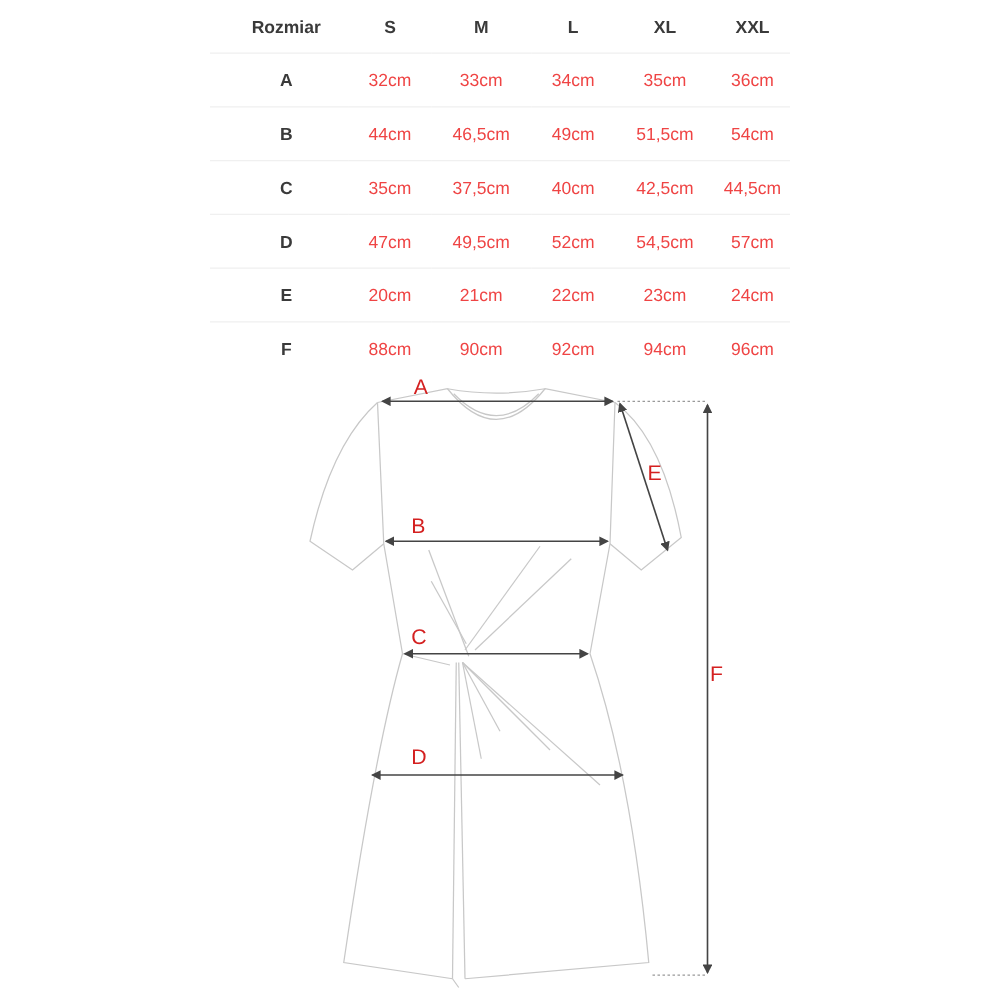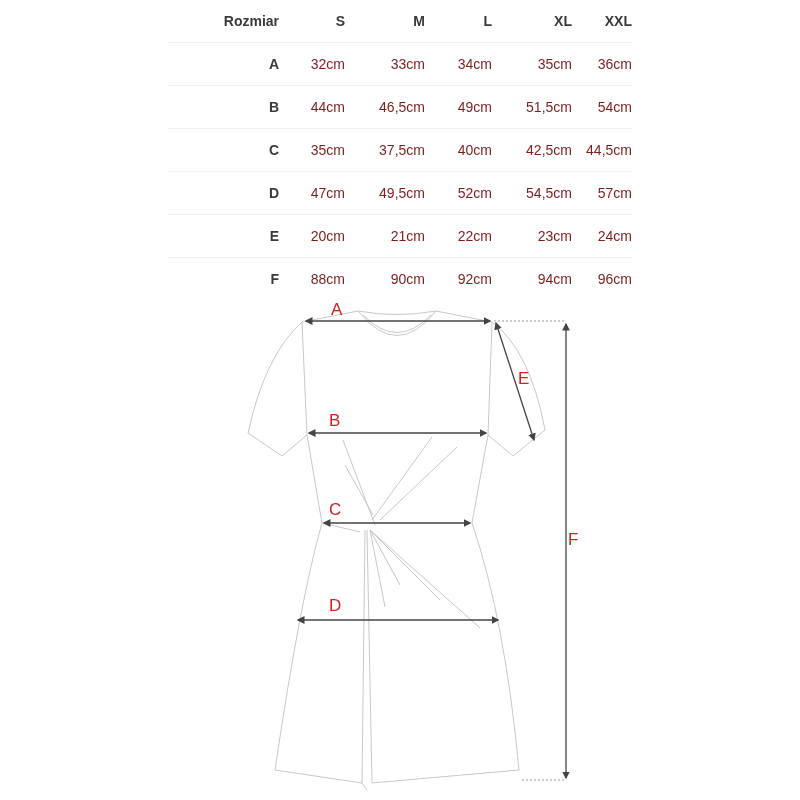--- a/index.html
+++ b/index.html
@@ -1,21 +1,21 @@
 <!DOCTYPE html>
 <html><head>
 <meta charset="utf-8">
 <style>
   html, body { margin: 0; padding: 0; background: #ffffff; }
   body { width: 800px; height: 800px; position: relative; overflow: hidden;
          font-family: "Liberation Sans", sans-serif; }
   .size-table { position: absolute; left: 168px; top: 0; width: 464px; border-collapse: collapse; }
-  .size-table th, .size-table td { text-align: right; padding: 0; height: 42px; font-size: 14px; }
+  .size-table th, .size-table td { text-align: center; padding: 0; height: 42px; font-size: 14px; }
   .size-table th { font-weight: bold; color: #3a3a3a; }
-  .size-table td { color: #7f1d1d; }
+  .size-table td { color: #ef4444; }
   .size-table td.rowlabel { font-weight: bold; color: #3a3a3a; }
   .size-table tr { border-bottom: 1px solid #f0f0f0; }
   .size-table tr:last-child { border-bottom: none; }
   .c0 { width: 100px; padding-left: 11px !important; }
   .c1 { width: 66px; }
   .c2 { width: 80px; }
   .c3 { width: 67px; }
   .c4 { width: 80px; }
   .diagram { position: absolute; left: 0; top: 290px; width: 800px; height: 510px; }
   .lbl { position: absolute; color: #d42020; font-size: 17px; font-family: "Liberation Sans", sans-serif; }

